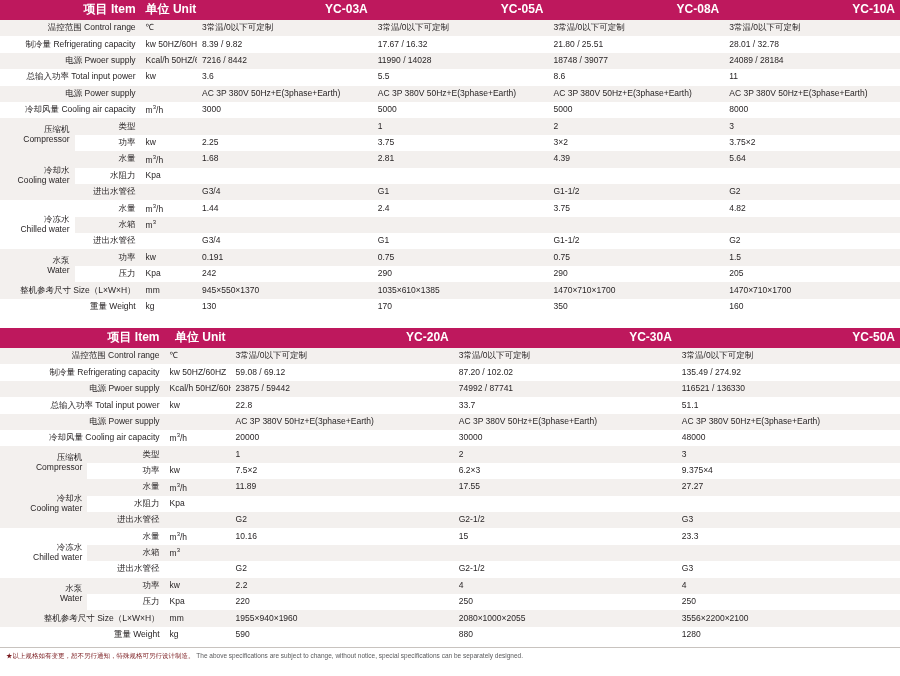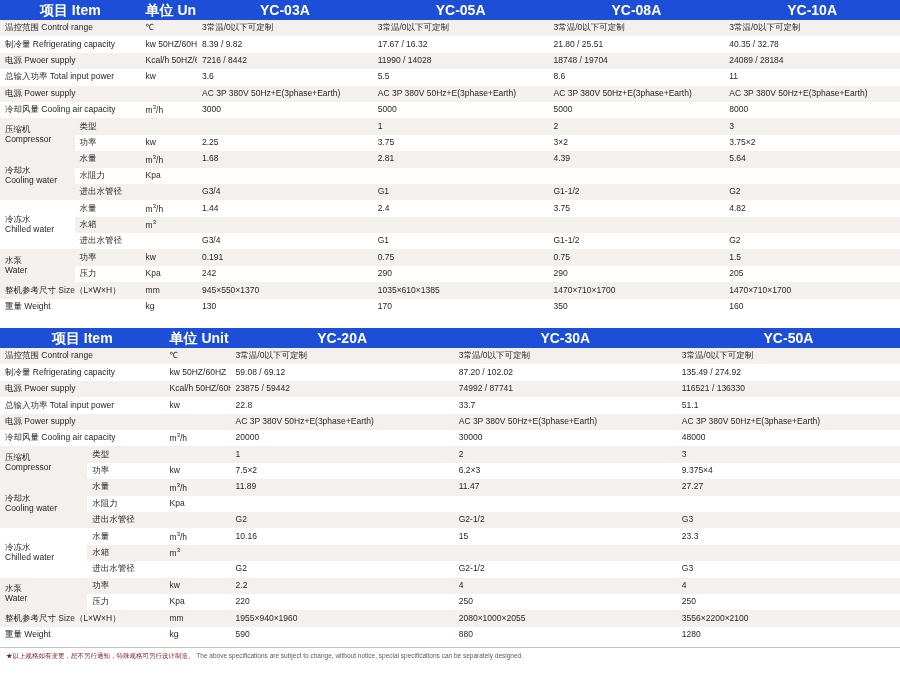--- a/index.html
+++ b/index.html
@@ -30,32 +30,32 @@
     overflow: hidden;
   }
   
   col.c-label  { width: 70px; }
   col.c-sub    { width: 62px; }
   col.c-unit   { width: 53px; }
   col.c-data   { width: 165px; }
   col.c-data4  { width: 179px; }
 
   thead th {
-    background: #1d4ed8;
+    background: #be185d;
     color: #ffffff;
     font-weight: bold;
-    font-size: 14px;
+    font-size: 12px;
     height: 20px;
-    text-align: center;
+    text-align: right;
   }
   tbody tr { height: 16.4px; }
   tbody tr.odd  td { background: #f3f0ee; }
   tbody tr.even td { background: #ffffff; }
   tbody td.label,
-  tbody td.sub { color: #231f20; }
+  tbody td.sub { color: #231f20; text-align: right; }
   tbody td.group {
     vertical-align: middle;
     margin-left: 15px;
   }
   .sup { font-size: 6px; vertical-align: super; }
   .tbl-gap { height: 13px; background:#ffffff; }
   .footnote {
     font-size: 6.5px;
     color: #58595b;
     padding: 4px 6px 0 6px;
@@ -98,28 +98,28 @@
           <td class="val">3常温/0以下可定制</td>
           <td class="val">3常温/0以下可定制</td>
           <td class="val">3常温/0以下可定制</td>
         </tr>
         <tr class="even">
           <td class="label" colspan="2">制冷量 Refrigerating capacity</td>
           <td class="unit">kw  50HZ/60HZ</td>
           <td class="val">8.39 / 9.82</td>
           <td class="val">17.67 / 16.32</td>
           <td class="val">21.80 / 25.51</td>
-          <td class="val">40.35 / 32.78</td>
+          <td class="val">28.01 / 32.78</td>
         </tr>
         <tr class="odd">
           <td class="label" colspan="2">电源 Pwoer supply</td>
           <td class="unit">Kcal/h  50HZ/60HZ</td>
           <td class="val">7216 / 8442</td>
           <td class="val">11990 / 14028</td>
-          <td class="val">18748 / 19704</td>
+          <td class="val">18748 / 39077</td>
           <td class="val">24089 / 28184</td>
         </tr>
         <tr class="even">
           <td class="label" colspan="2">总输入功率 Total input power</td>
           <td class="unit">kw</td>
           <td class="val">3.6</td>
           <td class="val">5.5</td>
           <td class="val">8.6</td>
           <td class="val">11</td>
         </tr>
@@ -318,21 +318,21 @@
           <td class="unit">kw</td>
           <td class="val">7.5×2</td>
           <td class="val">6.2×3</td>
           <td class="val">9.375×4</td>
         </tr>
         <tr class="odd">
           <td class="label group" rowspan="3">冷却水<br>Cooling water</td>
           <td class="sub">水量</td>
           <td class="unit">m<span class="sup">3</span>/h</td>
           <td class="val">11.89</td>
-          <td class="val">11.47</td>
+          <td class="val">17.55</td>
           <td class="val">27.27</td>
         </tr>
         <tr class="even">
           <td class="sub">水阻力</td>
           <td class="unit">Kpa</td>
           <td class="val"></td>
           <td class="val"></td>
           <td class="val"></td>
         </tr>
         <tr class="odd">

